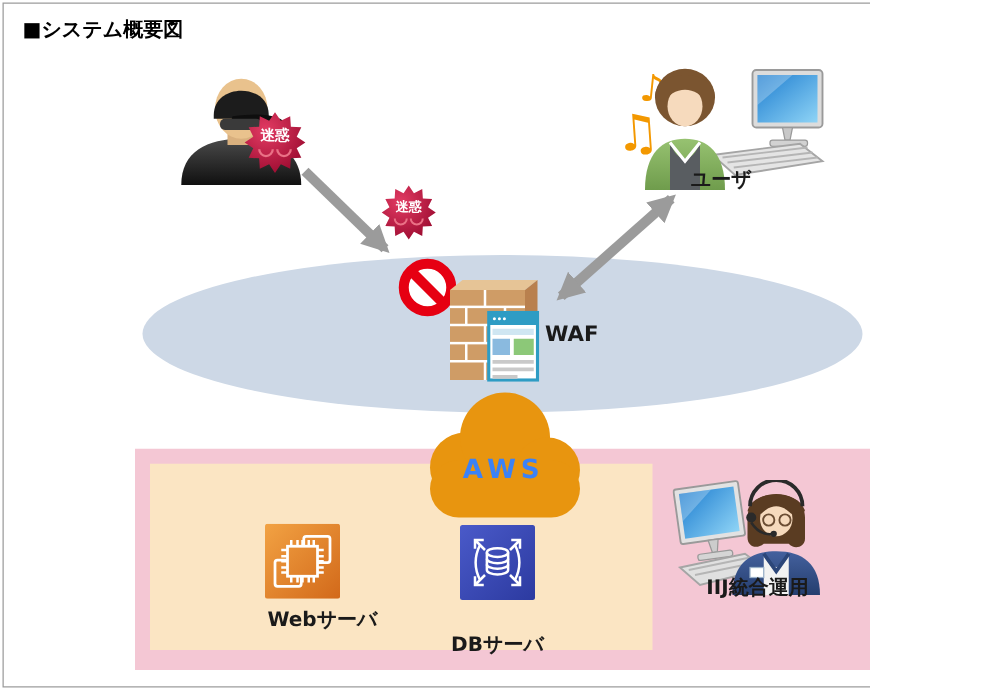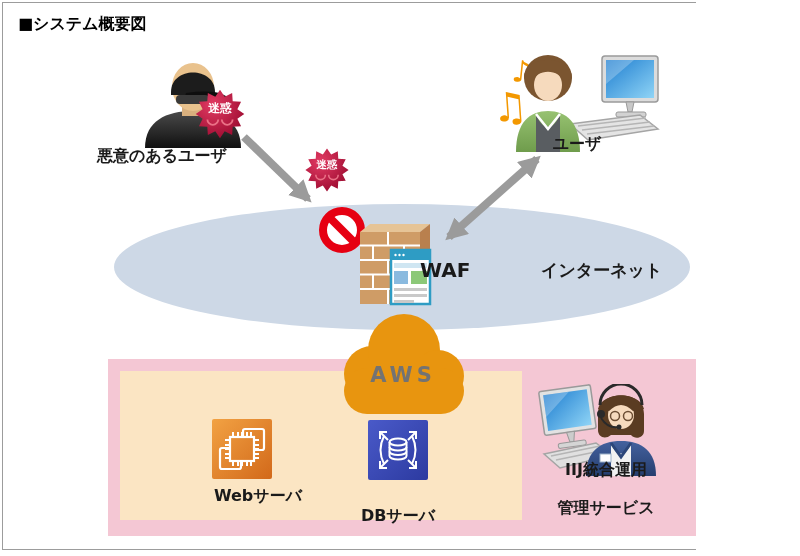--- a/index.html
+++ b/index.html
@@ -22,21 +22,21 @@
   }
   .lbl-left{transform:none;}
   .ellipse{
     position:absolute;left:114px;top:204px;width:576px;height:126px;
     background:#cdd8e6;border-radius:50%;
   }
   .pinkbox{position:absolute;left:108px;top:359px;width:589px;height:177px;background:#f4c7d4;}
   .creambox{position:absolute;left:120px;top:371px;width:402px;height:149px;background:#fbe5c3;}
   .aws-label{
     position:absolute;left:403px;top:363px;transform:translateX(-50%);
-    color:#737373;font-weight:bold;font-size:21px;letter-spacing:4px;white-space:nowrap;
+    color:#3b82f6;font-weight:bold;font-size:21px;letter-spacing:4px;white-space:nowrap;
   }
   .note1{position:absolute;left:512px;top:54px;color:#f39800;font-size:30px;font-weight:bold;transform:rotate(6deg);}
   .note2{position:absolute;left:492px;top:84px;color:#f39800;font-size:40px;font-weight:bold;transform:rotate(-4deg);}
   svg{display:block;}
 </style>
 </head>
 <body>
 
 <div id="canvas">
 
@@ -94,21 +94,20 @@
   </svg>
 
   <svg class="abs" style="left:138px;top:58px" width="110" height="90" viewBox="0 0 110 90">
     <path d="M7 90 C7 63 28 53 55 53 C82 53 103 63 103 90 Z" fill="url(#gblack)"></path>
     <rect x="44" y="40" width="22" height="18" fill="#d9b07e"></rect>
     <ellipse cx="55" cy="29" rx="21" ry="24" fill="#e9c28d"></ellipse>
     <path d="M33 34 C33 8 77 8 77 34 L77 37 L33 37 Z" fill="#1c1c1c"></path>
     <path d="M48 35 Q86 30 92 43 Q70 49 46 42 Z" fill="#0e0e0e"></path>
     <rect x="38" y="37" width="33" height="9" rx="4" fill="#3a3a3a"></rect>
   </svg>
-  <div class="lbl" style="left:162px;top:146px">悪意のあるユーザ</div>
 
   <svg class="abs" style="left:193px;top:87px" width="54" height="54" viewBox="-30 -30 60 60">
     <polygon points="27,0 19.3,5.2 23.4,13.5 14.1,14.1 13.5,23.4 5.2,19.3 0,27 -5.2,19.3 -13.5,23.4 -14.1,14.1 -23.4,13.5 -19.3,5.2 -27,0 -19.3,-5.2 -23.4,-13.5 -14.1,-14.1 -13.5,-23.4 -5.2,-19.3 0,-27 5.2,-19.3 13.5,-23.4 14.1,-14.1 23.4,-13.5 19.3,-5.2" fill="url(#gbadge)"></polygon>
     <text x="0" y="-2" text-anchor="middle" font-size="13" font-weight="bold" fill="#fff">迷惑</text>
     <path d="M-14 6 a6 6 0 0 0 12 0 M2 6 a6 6 0 0 0 12 0" stroke="#ea7186" stroke-width="2" fill="none"></path>
   </svg>
 
   <svg class="abs" style="left:303px;top:146px" width="48" height="48" viewBox="-30 -30 60 60">
     <polygon points="27,0 19.3,5.2 23.4,13.5 14.1,14.1 13.5,23.4 5.2,19.3 0,27 -5.2,19.3 -13.5,23.4 -14.1,14.1 -23.4,13.5 -19.3,5.2 -27,0 -19.3,-5.2 -23.4,-13.5 -14.1,-14.1 -13.5,-23.4 -5.2,-19.3 0,-27 5.2,-19.3 13.5,-23.4 14.1,-14.1 23.4,-13.5 19.3,-5.2" fill="url(#gbadge)"></polygon>
     <text x="0" y="-2" text-anchor="middle" font-size="13" font-weight="bold" fill="#fff">迷惑</text>
@@ -145,22 +144,21 @@
         <circle cx="41.5" cy="33" r="1.2" fill="#fff"></circle>
         <circle cx="45.5" cy="33" r="1.2" fill="#fff"></circle>
       <rect x="36" y="41" width="33" height="5" fill="#cfe6f2"></rect>
       <rect x="36" y="49" width="14" height="13" fill="#8abadf"></rect>
       <rect x="53" y="49" width="16" height="13" fill="#8cc878"></rect>
       <rect x="36" y="66" width="33" height="3" fill="#c9c9c9"></rect>
       <rect x="36" y="72" width="33" height="3" fill="#c9c9c9"></rect>
       <rect x="36" y="78" width="20" height="3" fill="#c9c9c9"></rect>
     </g>
   </svg>
-  <div class="lbl lbl-left" style="left:420px;top:258px;font-size:20px">WAF</div>
-  <div class="lbl lbl-left" style="left:541px;top:259px;font-size:17px">インターネット</div>
+  <div class="lbl lbl-left" style="left:436px;top:258px;font-size:17px">WAF</div>
 
   <div class="note1">♪</div>
   <div class="note2">♫</div>
 
   <svg class="abs" style="left:512px;top:52px" width="152" height="100" viewBox="0 0 152 100">
     <g>
       <rect x="90" y="4" width="56" height="46" rx="3" fill="#dcdcdc" stroke="#9a9a9a" stroke-width="1.5"></rect>
       <rect x="94" y="8" width="48" height="38" fill="url(#gscreen)"></rect>
       <polygon points="94,8 122,8 94,32" fill="#ffffff" opacity="0.25"></polygon>
       <polygon points="114,50 122,50 120,60 116,60" fill="#c8c8c8" stroke="#999" stroke-width="1"></polygon>
@@ -244,15 +242,14 @@
       <circle cx="63" cy="30" r="4" fill="#2a2a2a"></circle>
       <path d="M63 34 Q70 45 81 43" stroke="#2a2a2a" stroke-width="2" fill="none"></path>
       <circle cx="81" cy="43" r="2.5" fill="#2a2a2a"></circle>
       <path d="M48 92 C48 67 62 57 83 57 C104 57 118 67 118 92 Z" fill="url(#gjacket)"></path>
       <path d="M73 59 C78 73 88 73 93 59 L93 92 L73 92 Z" fill="#f2f2f2"></path>
       <path d="M73 59 L83 73 L93 59" stroke="#2c4679" stroke-width="3" fill="none"></path>
       <rect x="62" y="70" width="11" height="8" fill="#fff" stroke="#9ab0c8" stroke-width="1"></rect>
     </g>
   </svg>
   <div class="lbl" style="left:606px;top:460px">IIJ統合運用</div>
-  <div class="lbl" style="left:606px;top:498px">管理サービス</div>
 
 </div>
 
 </body></html>

